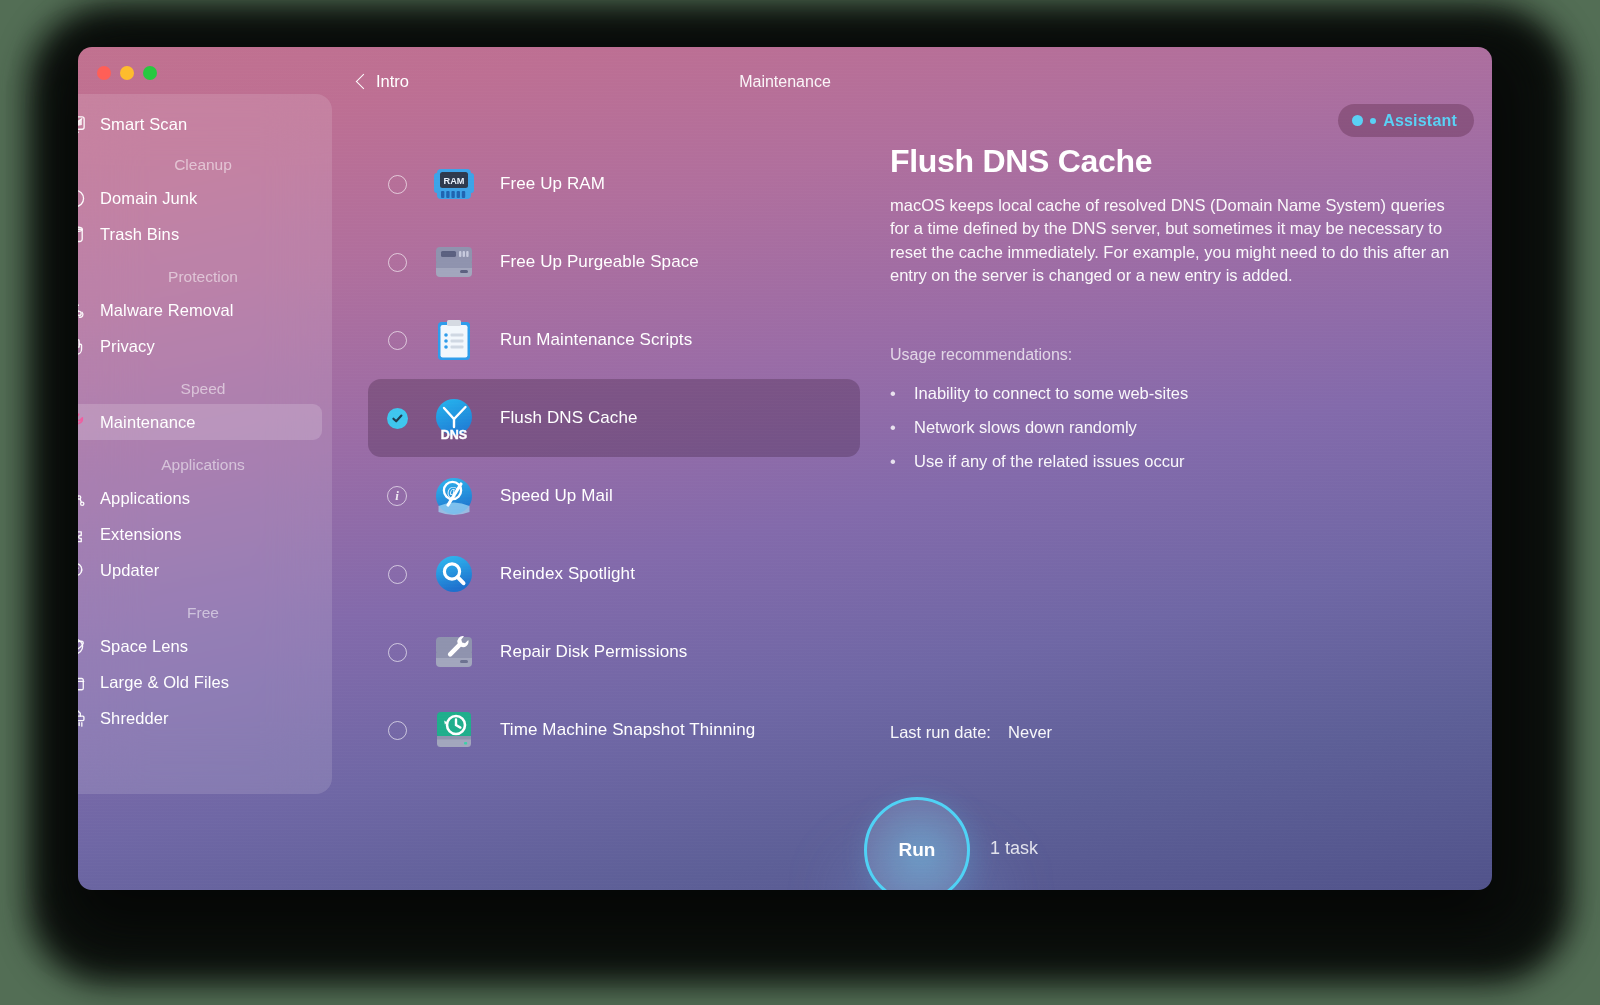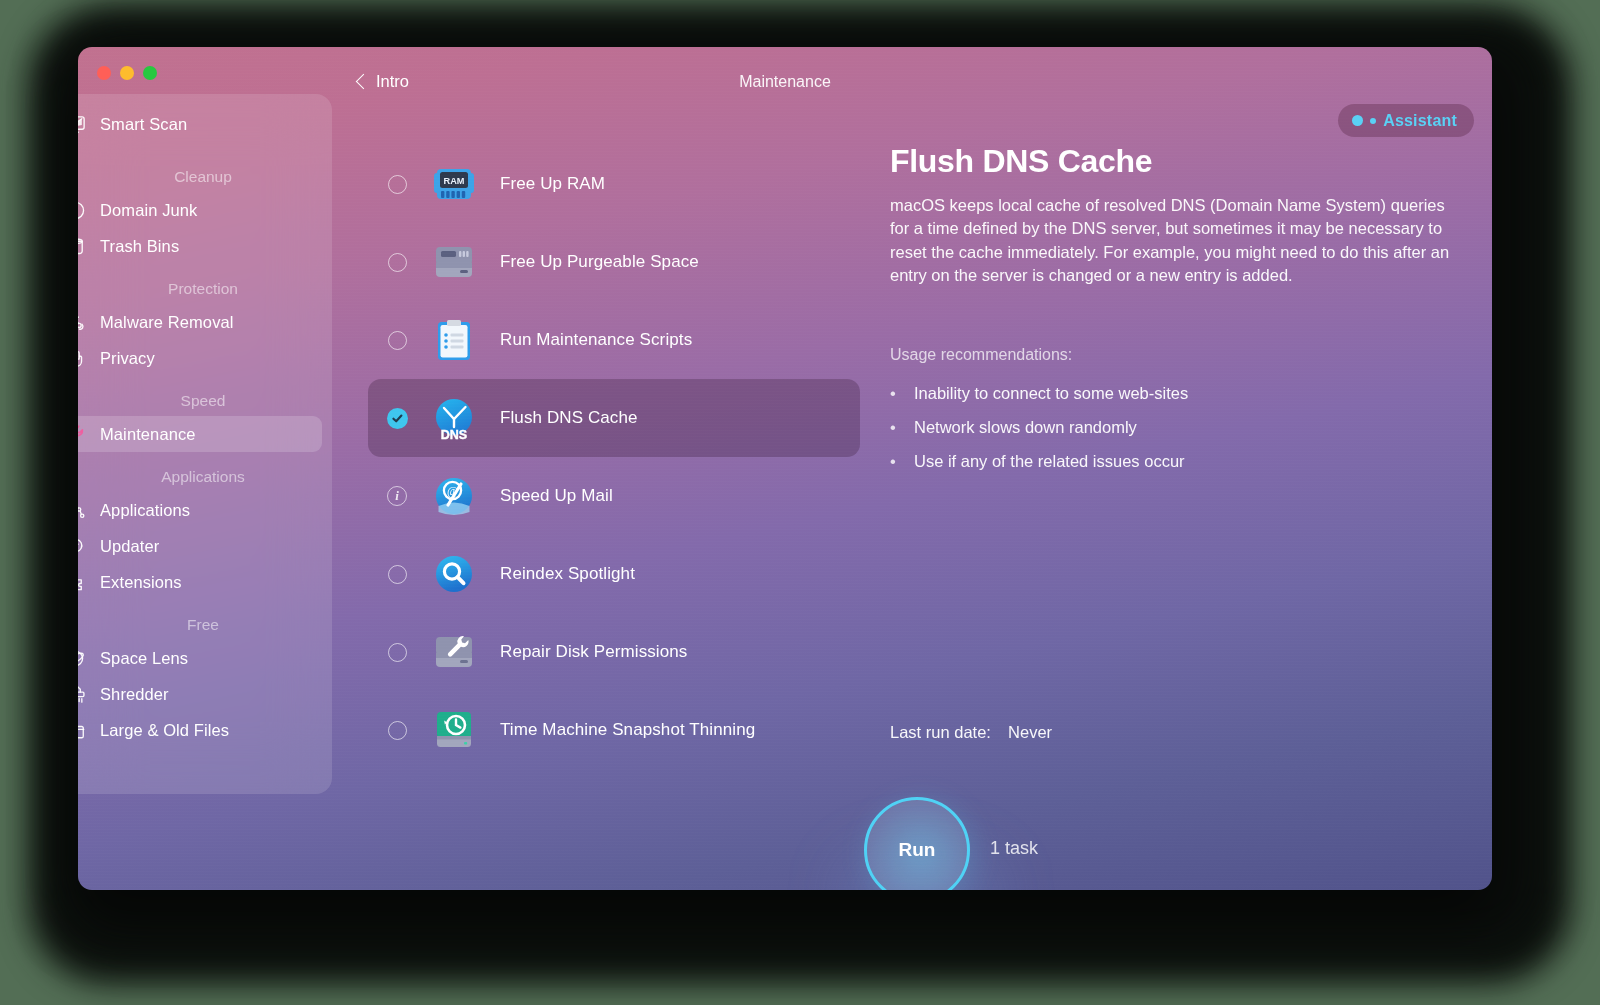--- a/index.html
+++ b/index.html
@@ -112,21 +112,21 @@
     display: flex; align-items: center; justify-content: center;
   }
   .side-icon svg { display: block; }
   .side-group {
     color: rgba(255,255,255,.53);
     font-size: 15.5px;
     padding: 0 0 0 28px;
     margin: 16px 0 6px 10px;
     white-space: nowrap;
   }
-  .side-group.first { margin-top: 26px; }
+  .side-group.first { margin-top: 14px; }
 
   
   .header {
     position: absolute;
     left: 0; top: 0;
     width: 100%; height: 76px;
     z-index: 20;
   }
   .back-btn {
     position: absolute;
@@ -412,65 +412,65 @@
             <circle cx="12" cy="17.4" r="1.7"></circle>
             <circle cx="19" cy="17.4" r="1.7"></circle>
             <path d="M10.8 6.6 9.3 9.4M13.2 6.6l1.5 2.8M7.2 12.6 6 15.7M9.3 12.5l2.1 3.2M14.7 12.5l-2.1 3.2M16.8 12.6 18 15.7"></path>
           </svg>
         </span>
         <span>Applications</span>
       </div>
       <div class="side-item">
         <span class="side-icon">
           <svg width="23" height="23" viewBox="0 0 24 24" fill="none" stroke="rgba(255,255,255,.95)" stroke-width="1.4" stroke-linecap="round" stroke-linejoin="round">
+            <path d="M5 6.5h5.2a1.5 1.5 0 1 1 2.6 1.3v1.4H18V13h-1.3a1.5 1.5 0 1 0 0 3H18v3.5H5V14h1.6a1.5 1.5 0 1 0 0-3H5z"></path>
+          </svg>
+        </span>
+        <span>Extensions</span>
+      </div>
+      <div class="side-item">
+        <span class="side-icon">
+          <svg width="23" height="23" viewBox="0 0 24 24" fill="none" stroke="rgba(255,255,255,.95)" stroke-width="1.4" stroke-linecap="round" stroke-linejoin="round">
             <path d="M5.8 10.5a6.4 6.4 0 1 0 2.1-4.3"></path>
             <path d="M5.2 5v4.3h4.3"></path>
             <path d="M12.5 7.5v6"></path>
             <path d="M10.4 9.6 12.5 7.4l2.1 2.2"></path>
           </svg>
         </span>
         <span>Updater</span>
       </div>
-      <div class="side-item">
-        <span class="side-icon">
-          <svg width="23" height="23" viewBox="0 0 24 24" fill="none" stroke="rgba(255,255,255,.95)" stroke-width="1.4" stroke-linecap="round" stroke-linejoin="round">
-            <path d="M5 6.5h5.2a1.5 1.5 0 1 1 2.6 1.3v1.4H18V13h-1.3a1.5 1.5 0 1 0 0 3H18v3.5H5V14h1.6a1.5 1.5 0 1 0 0-3H5z"></path>
-          </svg>
-        </span>
-        <span>Extensions</span>
-      </div>
       <div class="side-group">Free</div>
       <div class="side-item">
         <span class="side-icon">
           <svg width="23" height="23" viewBox="0 0 24 24" fill="none" stroke="rgba(255,255,255,.95)" stroke-width="1.4" stroke-linecap="round" stroke-linejoin="round">
             <circle cx="12" cy="12" r="7.4"></circle>
             <ellipse cx="12" cy="12" rx="9.2" ry="3.5" transform="rotate(-30 12 12)"></ellipse>
           </svg>
         </span>
         <span>Space Lens</span>
+      </div>
+      <div class="side-item">
+        <span class="side-icon">
+          <svg width="23" height="23" viewBox="0 0 24 24" fill="none" stroke="rgba(255,255,255,.95)" stroke-width="1.4" stroke-linecap="round" stroke-linejoin="round">
+            <path d="M3.2 7.4a1.6 1.6 0 0 1 1.6-1.6h4l1.7 2h8a1.6 1.6 0 0 1 1.6 1.6v8.6a1.6 1.6 0 0 1-1.6 1.6H4.8a1.6 1.6 0 0 1-1.6-1.6z"></path>
+            <path d="M3.4 10.8h17.2"></path>
+          </svg>
+        </span>
+        <span>Large &amp; Old Files</span>
       </div>
       <div class="side-item">
         <span class="side-icon">
           <svg width="23" height="23" viewBox="0 0 24 24" fill="none" stroke="rgba(255,255,255,.95)" stroke-width="1.4" stroke-linecap="round" stroke-linejoin="round">
             <path d="M7 3.6h7l3 3v3"></path>
             <path d="M7 3.6v6"></path>
             <rect x="3.2" y="9.6" width="17.6" height="4.6" rx="1.2"></rect>
             <path d="M6.2 16.4v4M9.4 16.4v3M12.6 16.4v4.2M15.8 16.4v3M18.6 16.4v3.6"></path>
           </svg>
         </span>
         <span>Shredder</span>
-      </div>
-      <div class="side-item">
-        <span class="side-icon">
-          <svg width="23" height="23" viewBox="0 0 24 24" fill="none" stroke="rgba(255,255,255,.95)" stroke-width="1.4" stroke-linecap="round" stroke-linejoin="round">
-            <path d="M3.2 7.4a1.6 1.6 0 0 1 1.6-1.6h4l1.7 2h8a1.6 1.6 0 0 1 1.6 1.6v8.6a1.6 1.6 0 0 1-1.6 1.6H4.8a1.6 1.6 0 0 1-1.6-1.6z"></path>
-            <path d="M3.4 10.8h17.2"></path>
-          </svg>
-        </span>
-        <span>Large &amp; Old Files</span>
       </div>
     </div>
 
   <div class="task-list" id="task-list">
       <div class="task-row">
         <div class="check-slot">
           <span class="radio"></span>
         </div>
         <div class="task-icon">
           <svg width="48" height="48" viewBox="0 0 48 48">

